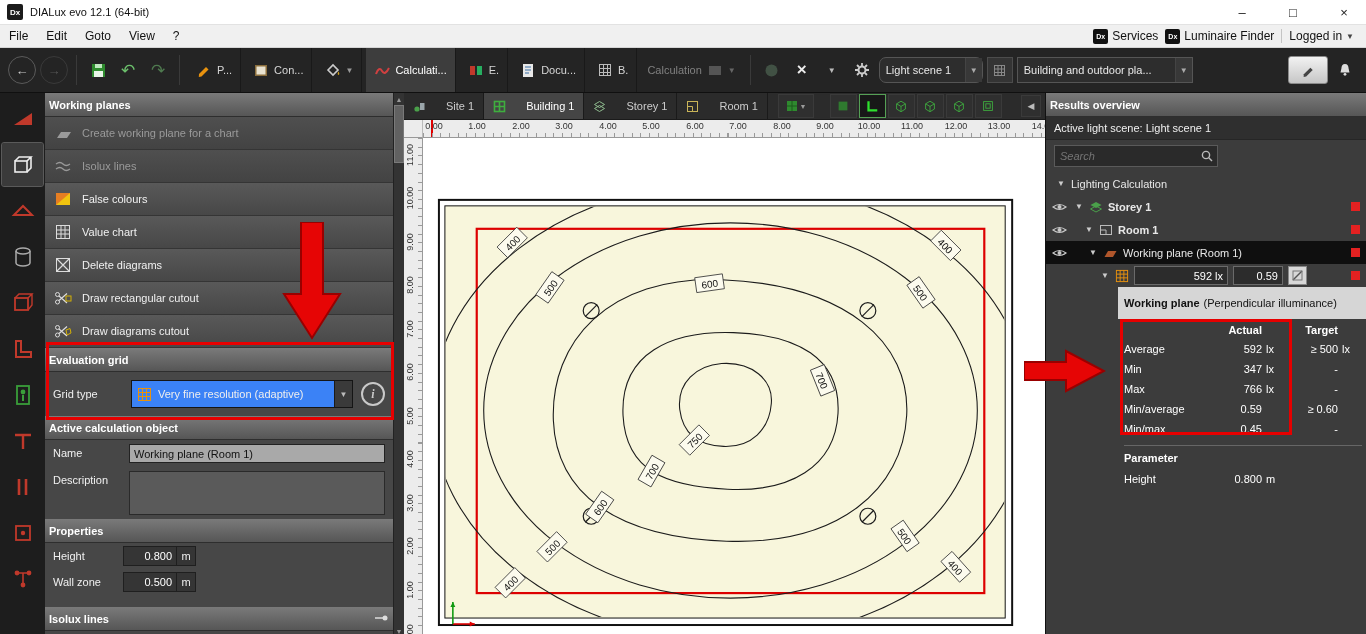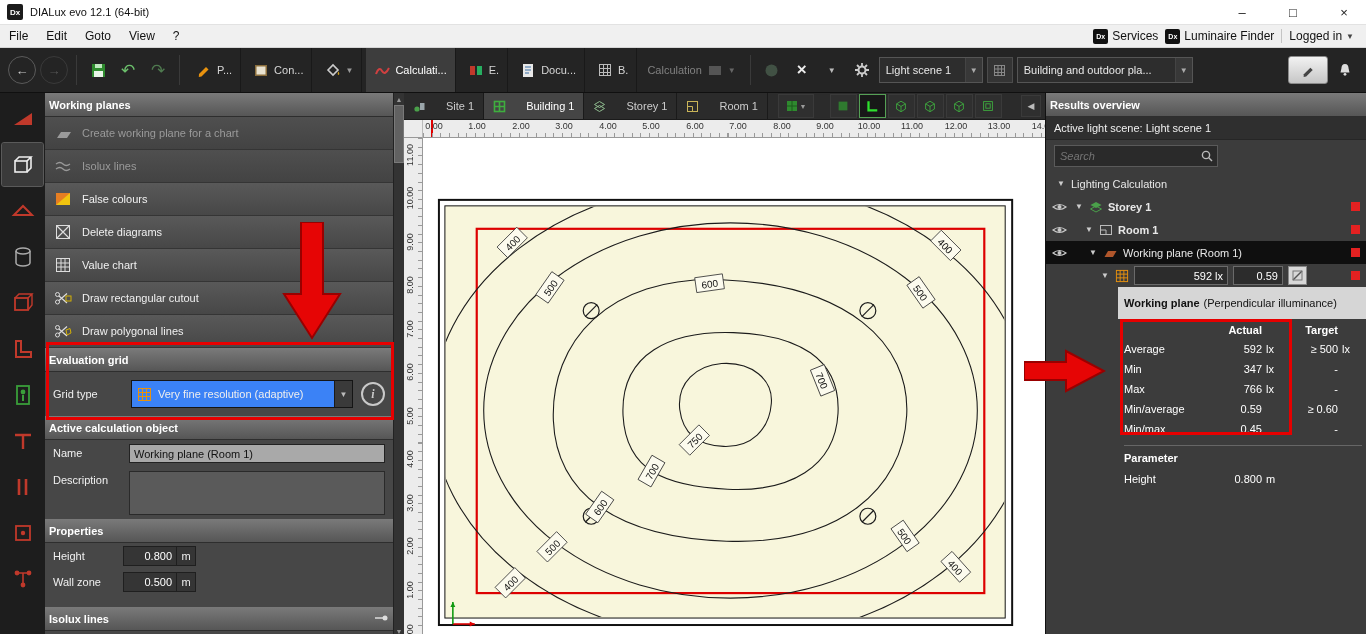--- a/index.html
+++ b/index.html
@@ -250,21 +250,21 @@
         </svg>
     </div>
     <div class="glyph-btn" style="color:#eee;font-weight:bold;">×</div>
     <div class="glyph-btn" style="font-size:8px;color:#bbb;">▼</div>
     <div class="glyph-btn">
       <svg width="16" height="16" viewBox="0 0 16 16">
           <circle cx="8" cy="8" r="3.5" fill="none" stroke="#ccc" stroke-width="2"></circle>
           <path d="M8 1 V4 M8 12 V15 M1 8 H4 M12 8 H15 M3 3 L5 5 M11 11 L13 13 M13 3 L11 5 M5 11 L3 13" stroke="#ccc" stroke-width="1.8"></path>
         </svg>
     </div>
-    <div class="dd" style="width:96px;">
+    <div class="dd" style="width:96px;border-radius:7px;">
       <span>Light scene 1</span>
       <span class="caret">▼</span>
     </div>
     <div class="sm-btn">
       <svg width="13" height="13" viewBox="0 0 13 13">
           <rect x="1.5" y="1.5" width="10" height="10" fill="none" stroke="#888"></rect>
           <path d="M1.5 5 H11.5 M1.5 8.5 H11.5 M5 1.5 V11.5 M8.5 1.5 V11.5" stroke="#888" stroke-width="1"></path>
         </svg>
     </div>
     <div class="dd" style="width:168px;">
@@ -381,33 +381,33 @@
               <rect x="2" y="2" width="14" height="12" fill="#e67e22"></rect>
               <path d="M2 14 L16 2 L16 14 Z" fill="#f1c40f"></path>
             </svg>
           </span>
         <span>False colours</span>
       </div>
       <div class="tool-row">
         <span class="tool-icon">
             <svg width="18" height="16" viewBox="0 0 18 16">
               <rect x="2.5" y="1.5" width="13" height="13" fill="none" stroke="#ddd"></rect>
-              <path d="M2.5 1.5 L15.5 14.5 M15.5 1.5 L2.5 14.5" stroke="#ddd" stroke-width="1.2"></path>
+              <path d="M2.5 6 H15.5 M2.5 10 H15.5 M7 1.5 V14.5 M11 1.5 V14.5" stroke="#ddd" stroke-width="1"></path>
             </svg>
           </span>
-        <span>Delete diagrams</span>
+        <span>Value chart</span>
       </div>
       <div class="tool-row">
         <span class="tool-icon">
             <svg width="18" height="16" viewBox="0 0 18 16">
               <rect x="2.5" y="1.5" width="13" height="13" fill="none" stroke="#ddd"></rect>
-              <path d="M2.5 6 H15.5 M2.5 10 H15.5 M7 1.5 V14.5 M11 1.5 V14.5" stroke="#ddd" stroke-width="1"></path>
+              <path d="M2.5 1.5 L15.5 14.5 M15.5 1.5 L2.5 14.5" stroke="#ddd" stroke-width="1.2"></path>
             </svg>
           </span>
-        <span>Value chart</span>
+        <span>Delete diagrams</span>
       </div>
       <div class="tool-row">
         <span class="tool-icon">
             <svg width="18" height="16" viewBox="0 0 18 16">
               <circle cx="3.5" cy="4.5" r="2" fill="none" stroke="#ddd"></circle>
               <circle cx="3.5" cy="12" r="2" fill="none" stroke="#ddd"></circle>
               <path d="M5 6 L13 13 M5 10.5 L13 3.5" stroke="#ddd" stroke-width="1.2"></path>
               <rect x="12" y="6" width="5" height="5" fill="none" stroke="#d4b106"></rect>
             </svg>
           </span>
@@ -415,21 +415,21 @@
       </div>
       <div class="tool-row">
         <span class="tool-icon">
             <svg width="18" height="16" viewBox="0 0 18 16">
               <circle cx="3.5" cy="4.5" r="2" fill="none" stroke="#ddd"></circle>
               <circle cx="3.5" cy="12" r="2" fill="none" stroke="#ddd"></circle>
               <path d="M5 6 L13 13 M5 10.5 L13 3.5" stroke="#ddd" stroke-width="1.2"></path>
               <path d="M12 7 L16 5.5 L17 10 L13 12 Z" fill="none" stroke="#d4b106"></path>
             </svg>
           </span>
-        <span>Draw polygonal lines</span>
+        <span>Draw diagrams cutout</span>
       </div>
 
       <div class="section-header">
         <span>Evaluation grid</span>
       </div>
       <div class="grid-row">
         <span class="grid-label">Grid type</span>
         <div class="grid-dd">
           <svg width="15" height="15" viewBox="0 0 15 15">
               <rect x="1.5" y="1.5" width="12" height="12" fill="none" stroke="#e8920e"></rect>

